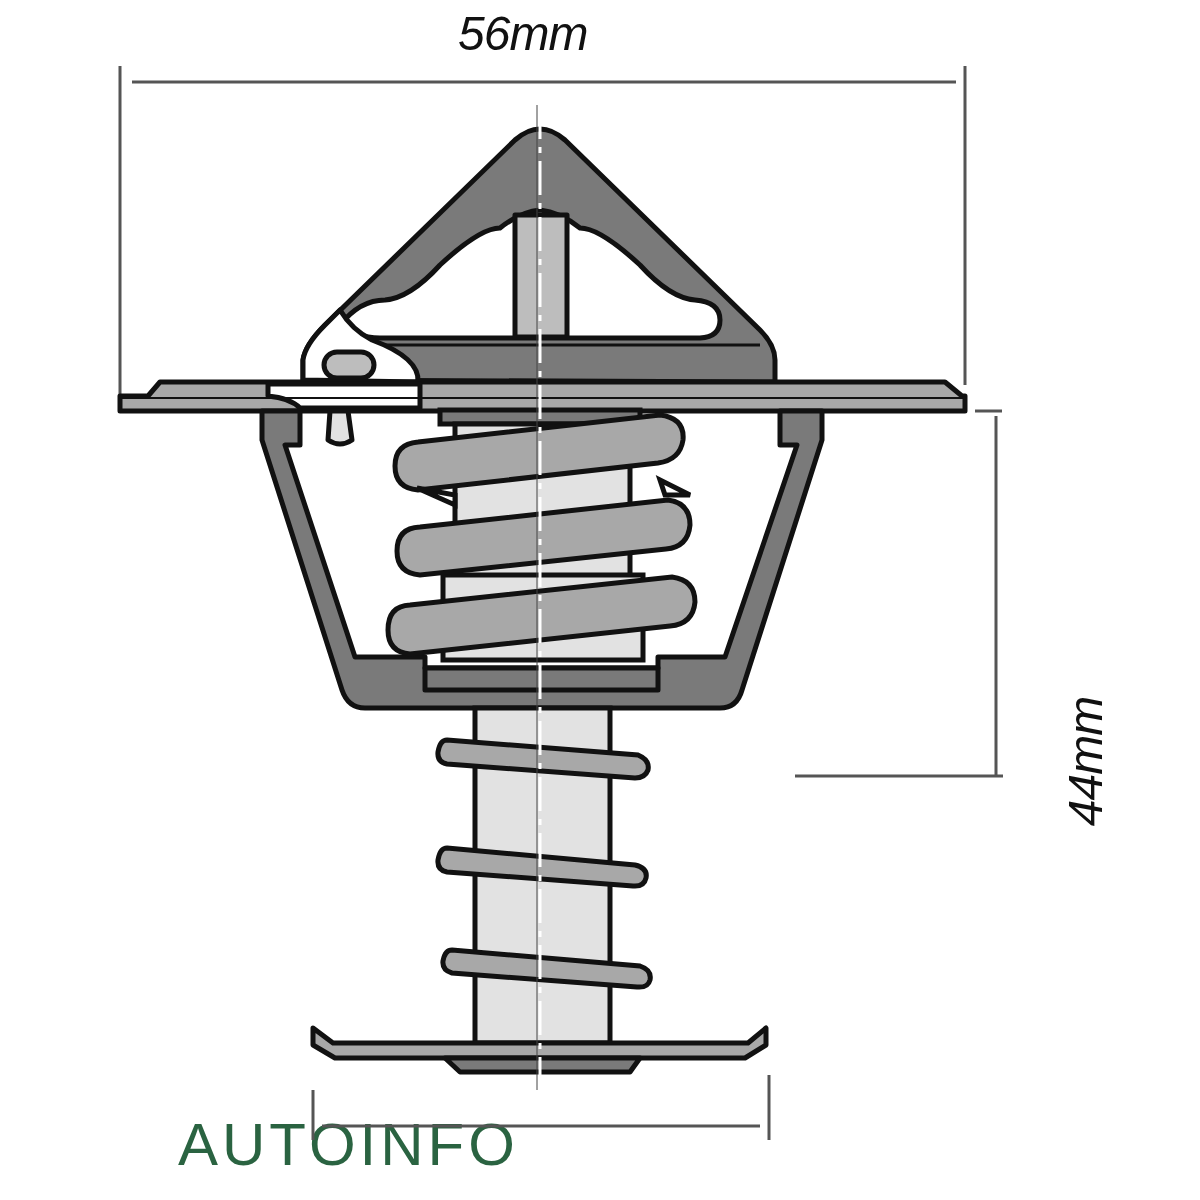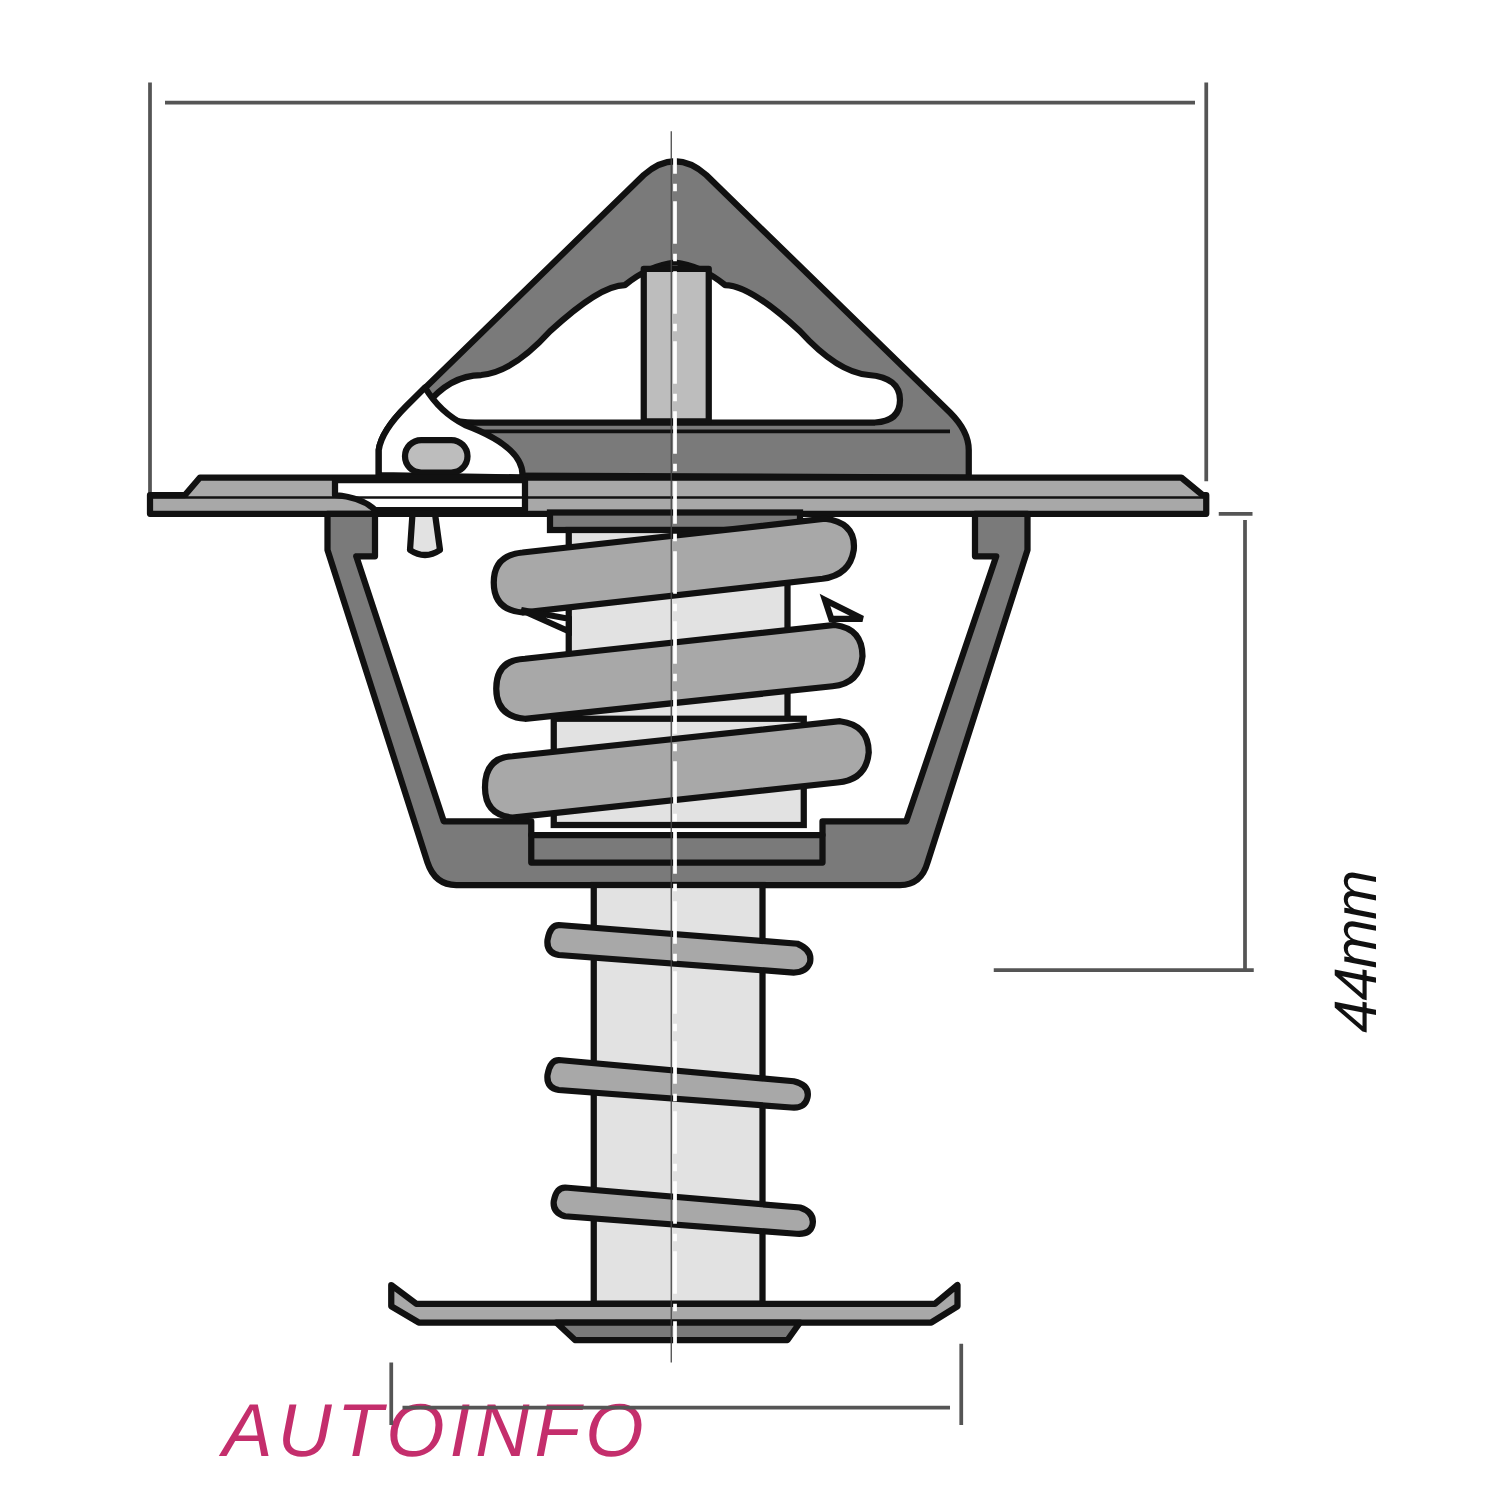--- a/index.html
+++ b/index.html
@@ -22,23 +22,22 @@
       transform: rotate(-90deg);
       transform-origin: 50% 50%;
       width: 150px; text-align: center;
     }
     .watermark {
       position: absolute;
       left: 178px; top: 1110px;
       font-family: "Liberation Sans", sans-serif;
       font-size: 60px;
       letter-spacing: 4px;
-      color: #be185d;
+      color: #14532d;
       opacity: 0.9;
-      font-style: italic;
     }
   </style>
 </head>
 <body>
 
 <div id="stage">
 
   <div class="watermark">AUTOINFO</div>
 
   <svg width="1200" height="1200" viewBox="0 0 1200 1200">
@@ -104,14 +103,15 @@
       <path d="M313,1028 L333,1043 L748,1043 L766,1028 L766,1045 L745,1058 L335,1058 L313,1045 Z" fill="#a8a8a8"></path>
       <path d="M445,1058 L640,1058 L630,1072 L460,1072 Z" fill="#7a7a7a"></path>
     </g>
 
     <g>
       <line x1="540" y1="105" x2="540" y2="1090" stroke="#ffffff" stroke-width="3" stroke-dasharray="34,8,6,8"></line>
       <line x1="537" y1="105" x2="537" y2="1090" stroke="#444" stroke-width="1"></line>
     </g>
   </svg>
 
+  <div class="dim-label" id="label-top">56mm</div>
   <div class="dim-label" id="label-right">44mm</div>
 </div>
 
 </body></html>

